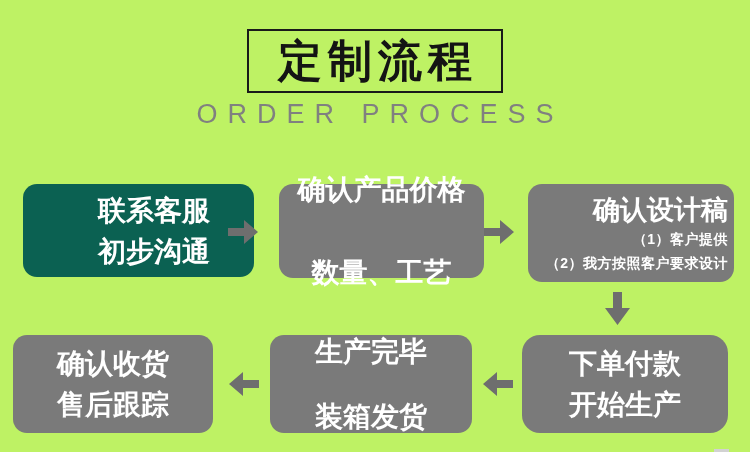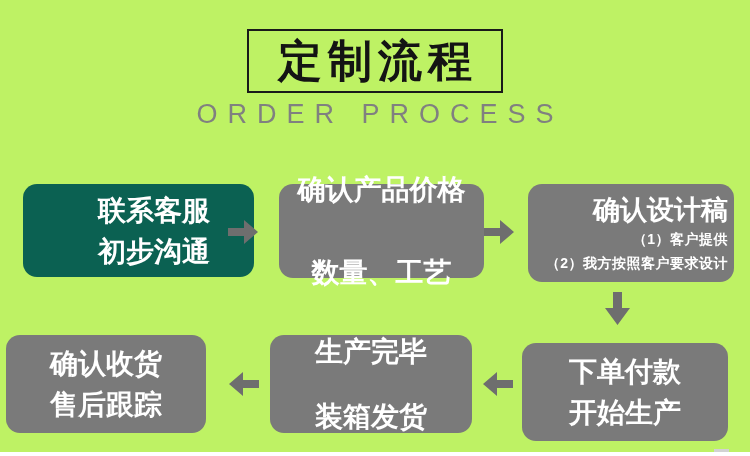--- a/index.html
+++ b/index.html
@@ -47,23 +47,23 @@
   .step1{left:23px;top:184px;width:200px;height:93px;padding-left:31px;}
   .step2{left:279px;top:184px;width:205px;height:94px;gap:42px;}
   .step3{
     left:528px;top:184px;width:206px;height:98px;
     align-items:flex-end;justify-content:flex-start;
     box-sizing:border-box;padding:9px 6px 0 14px;text-align:left;
   }
   .step3 .step-title{font-size:27px;font-weight:bold;line-height:34px;padding-left:5px;white-space:nowrap;}
   .step3 .step-item{font-size:14px;font-weight:bold;line-height:24px;white-space:nowrap;letter-spacing:0.5px;}
   .step3 .step-item:first-of-type{margin-top:5px;}
-  .step4{left:522px;top:343px;width:206px;height:98px;}
+  .step4{left:522px;top:335px;width:206px;height:98px;border-radius:18px;}
   .step5{left:270px;top:335px;width:202px;height:98px;gap:24px;}
-  .step6{left:6px;top:335px;width:200px;height:98px;}
+  .step6{left:13px;top:335px;width:200px;height:98px;}
   
   .arrow{position:absolute;display:block;}
   .arrow svg{display:block;}
   .arrow-r1{left:228px;top:219px;}
   .arrow-r2{left:484px;top:219px;}
   .arrow-dn{left:604px;top:292px;}
   .arrow-l1{left:482px;top:371px;}
   .arrow-l2{left:228px;top:371px;}
   
   .corner-mark{

